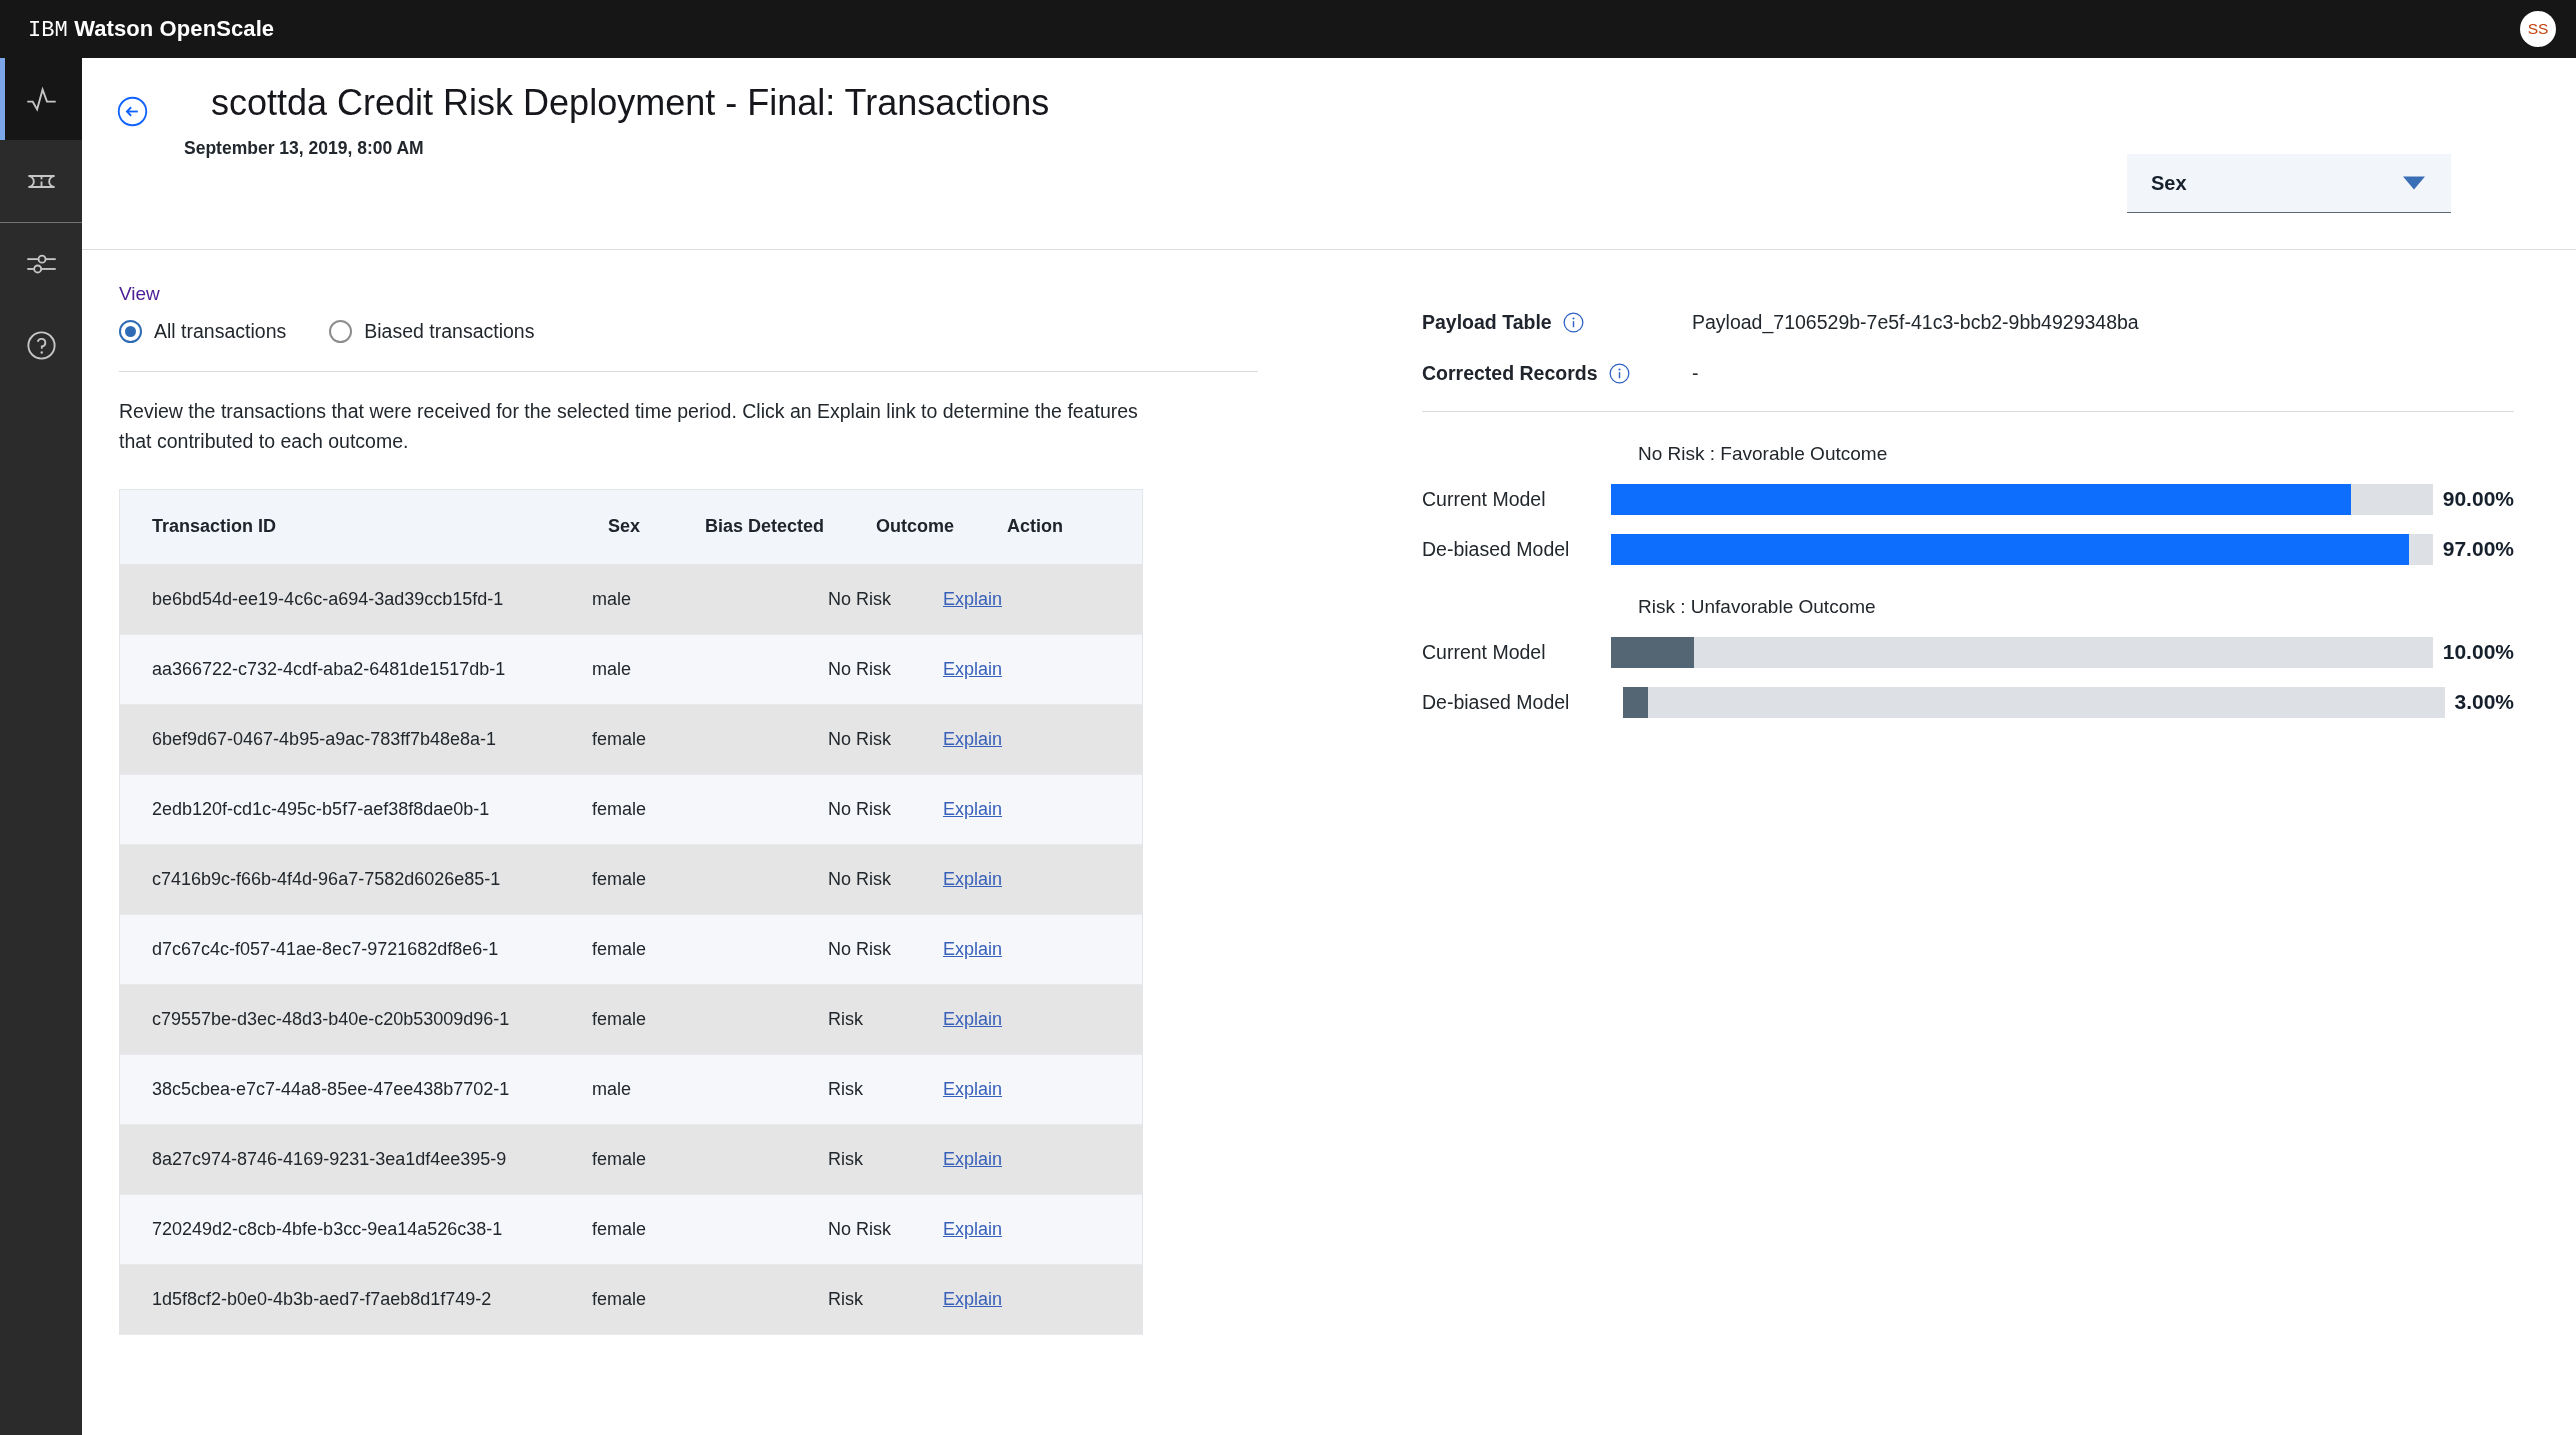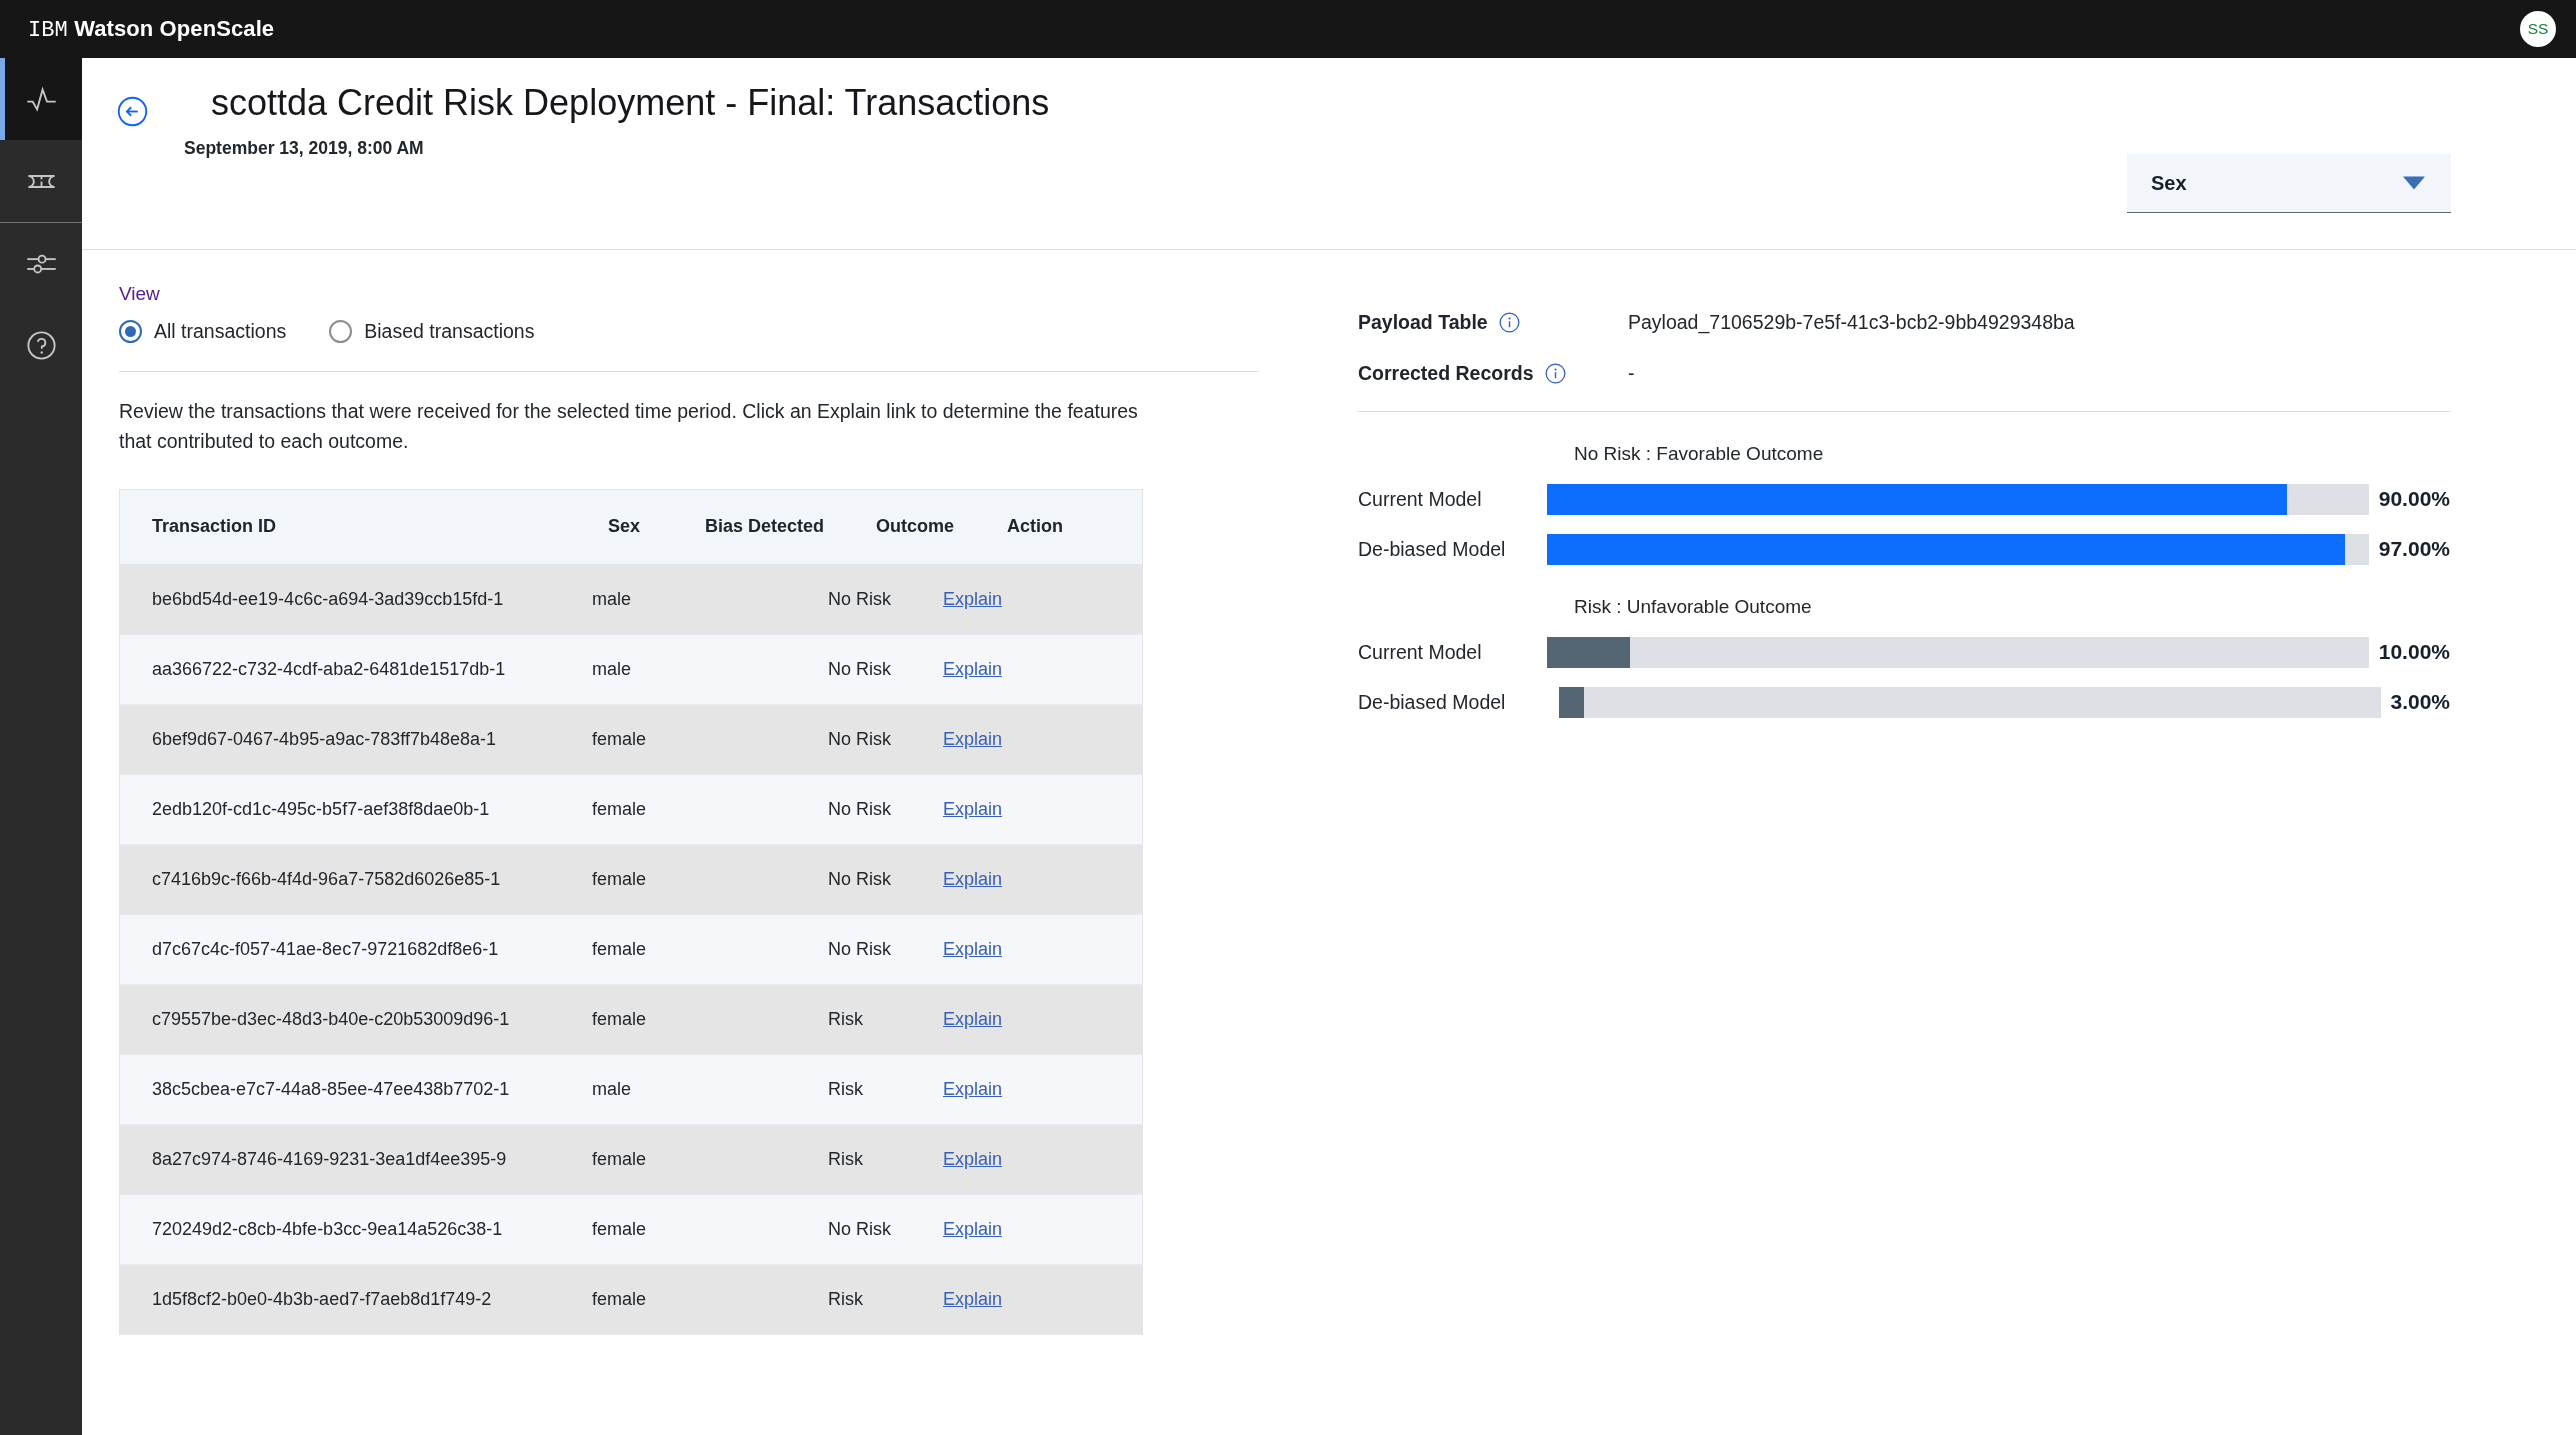--- a/index.html
+++ b/index.html
@@ -18,21 +18,21 @@
   }
   .brand {
     margin-left: 28px; color: #ffffff; font-size: 22px; letter-spacing: 0.1px;
     white-space: nowrap;
   }
   .brand .thin { font-weight: 400; font-family: Liberation Mono, monospace; }
   .brand .bold { font-weight: 700; }
   .avatar {
     position: absolute; right: 20px; top: 10.8px;
     width: 36px; height: 36px; border-radius: 50%;
-    background: #ffffff; color: #15803d;
+    background: #ffffff; color: #c2410c;
     display: flex; align-items: center; justify-content: center;
     font-size: 15.5px; font-weight: 400;
   }
 
   
   .rail {
     position: absolute; top: 58px; left: 0; width: 82px; height: 1378px;
     background: #2b2b2b;
   }
   .rail-item {
@@ -132,21 +132,21 @@
   .c-bias { width: 155px; }
   .c-out  { width: 115px; }
   .c-act  { width: 135px; }
   .cell { font-size: 18px; color: #21272c; white-space: nowrap; }
   .explain-link {
     font-size: 18px; color: #3760ba; text-decoration: underline;
     cursor: pointer; white-space: nowrap;
   }
 
   
-  .right-col { position: absolute; left: 1358px; top: 297px; width: 1092px; }
+  .right-col { position: absolute; left: 1422px; top: 297px; width: 1092px; }
   .meta-row { display: flex; align-items: center; height: 51px; }
   .meta-label {
     width: 270px; font-size: 19.5px; font-weight: 700; color: #20242c;
     display: flex; align-items: center; white-space: nowrap;
   }
   .info-icon { margin-left: 10.8px; display: inline-flex; flex: none; cursor: pointer; }
   .meta-value { font-size: 19.5px; color: #21272c; white-space: nowrap; }
   .meta-rule { width: 1092px; height: 0.7px; background: #d5dade; margin-top: 12px; }
 
   .chart-block { margin-top: 31px; }

